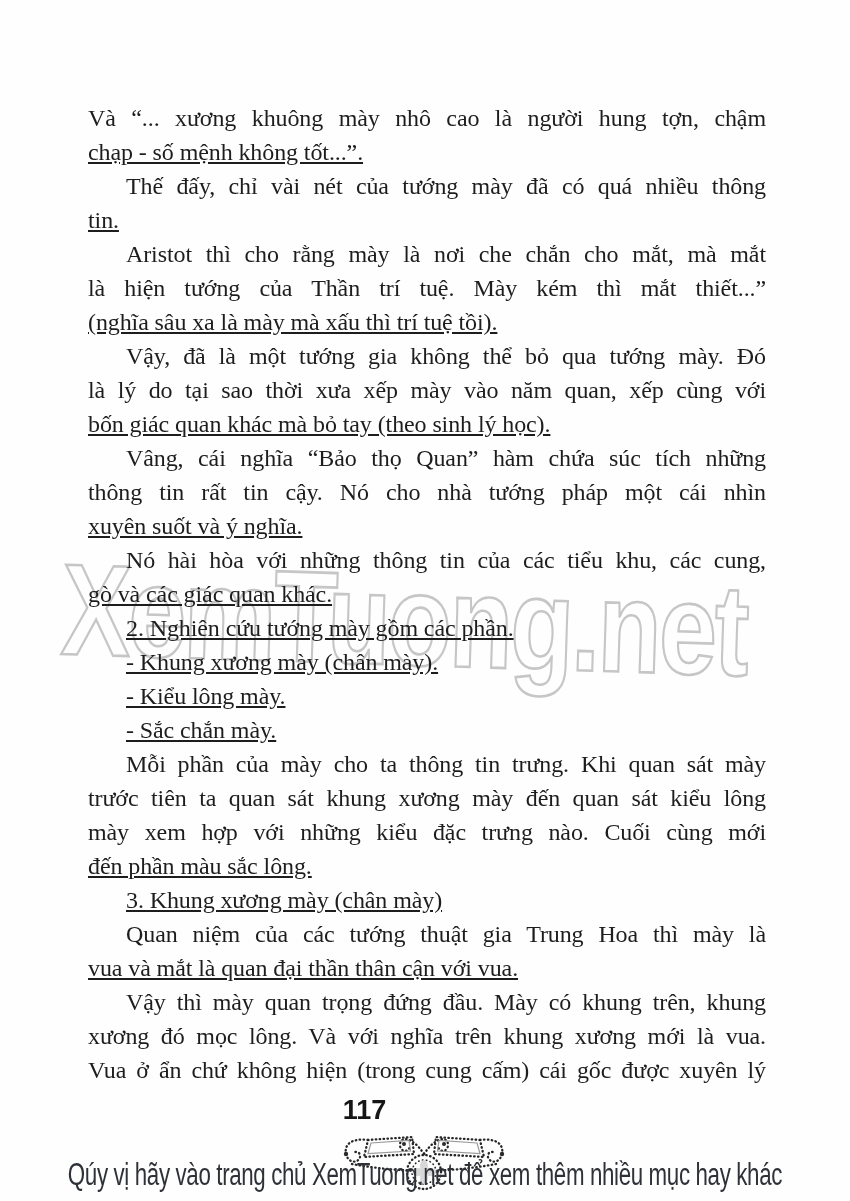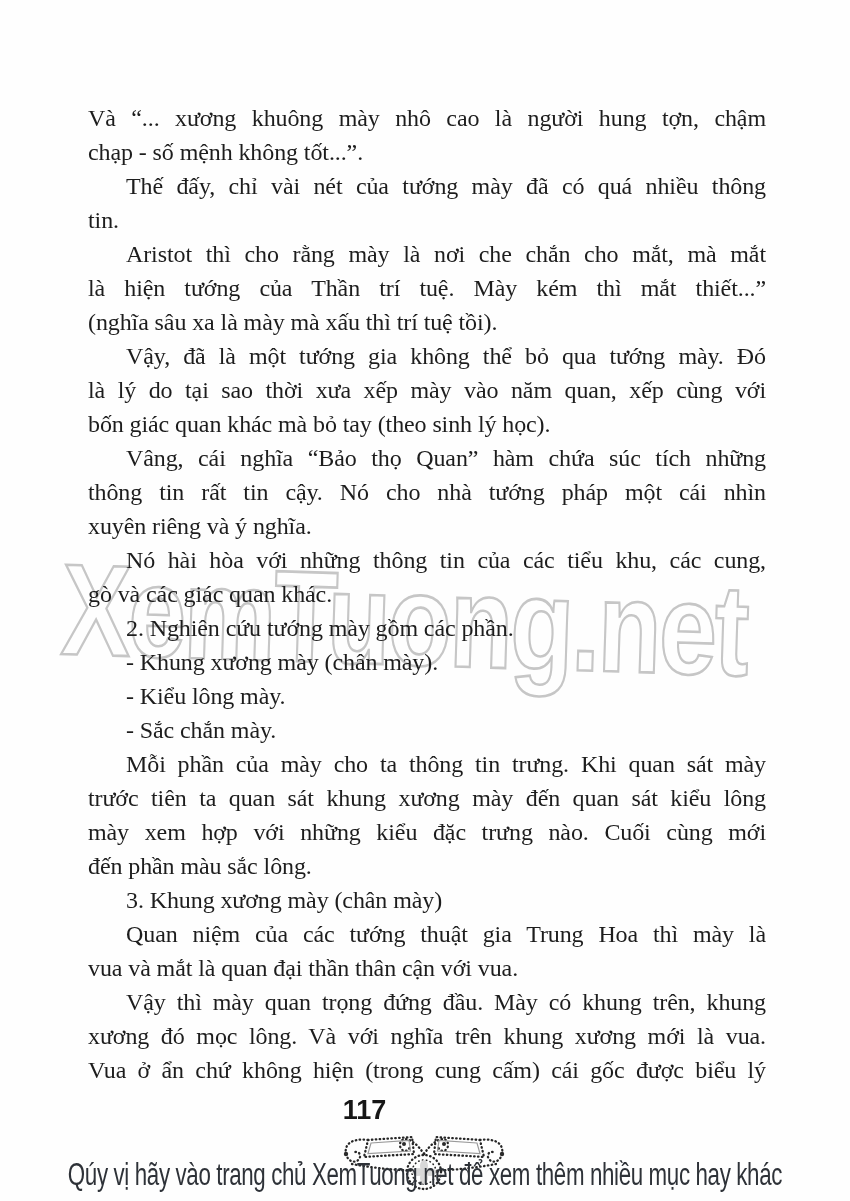--- a/index.html
+++ b/index.html
@@ -21,21 +21,21 @@
     font-size: 24px;
     line-height: 34px;
     z-index: 2;
   }
   .line {
     text-align: justify;
     text-align-last: justify;
     letter-spacing: -0.1px;
   }
   .line.indent { padding-left: 38px; }
-  .line.last { text-align-last: left; }
+  .line.last { text-align-last: left; text-decoration: underline; }
 
   
   .watermark {
     position: absolute;
     left: 64px; top: 534px;
     z-index: 1;
     font-family: "Liberation Sans", "DejaVu Sans", sans-serif;
     font-weight: bold;
     font-size: 130px;
     letter-spacing: -3px;
@@ -94,37 +94,37 @@
       <div class="line indent">Thế đấy, chỉ vài nét của tướng mày đã có quá nhiều thông</div>
       <div class="line last">tin.</div>
       <div class="line indent">Aristot thì cho rằng mày là nơi che chắn cho mắt, mà mắt</div>
       <div class="line">là hiện tướng của Thần trí tuệ. Mày kém thì mắt thiết...”</div>
       <div class="line last">(nghĩa sâu xa là mày mà xấu thì trí tuệ tồi).</div>
       <div class="line indent">Vậy, đã là một tướng gia không thể bỏ qua tướng mày. Đó</div>
       <div class="line">là lý do tại sao thời xưa xếp mày vào năm quan, xếp cùng với</div>
       <div class="line last">bốn giác quan khác mà bỏ tay (theo sinh lý học).</div>
       <div class="line indent">Vâng, cái nghĩa “Bảo thọ Quan” hàm chứa súc tích những</div>
       <div class="line">thông tin rất tin cậy. Nó cho nhà tướng pháp một cái nhìn</div>
-      <div class="line last">xuyên riêng và ý nghĩa.</div>
+      <div class="line last">xuyên suốt và ý nghĩa.</div>
       <div class="line indent">Nó hài hòa với những thông tin của các tiểu khu, các cung,</div>
       <div class="line last">gò và các giác quan khác.</div>
       <div class="line indent last">2. Nghiên cứu tướng mày gồm các phần.</div>
       <div class="line indent last">- Khung xương mày (chân mày).</div>
       <div class="line indent last">- Kiểu lông mày.</div>
       <div class="line indent last">- Sắc chắn mày.</div>
       <div class="line indent">Mỗi phần của mày cho ta thông tin trưng. Khi quan sát mày</div>
       <div class="line">trước tiên ta quan sát khung xương mày đến quan sát kiểu lông</div>
       <div class="line">mày xem hợp với những kiểu đặc trưng nào. Cuối cùng mới</div>
       <div class="line last">đến phần màu sắc lông.</div>
       <div class="line indent last">3. Khung xương mày (chân mày)</div>
       <div class="line indent">Quan niệm của các tướng thuật gia Trung Hoa thì mày là</div>
       <div class="line last">vua và mắt là quan đại thần thân cận với vua.</div>
       <div class="line indent">Vậy thì mày quan trọng đứng đầu. Mày có khung trên, khung</div>
       <div class="line">xương đó mọc lông. Và với nghĩa trên khung xương mới là vua.</div>
-      <div class="line">Vua ở ẩn chứ không hiện (trong cung cấm) cái gốc được biểu lý</div>
+      <div class="line">Vua ở ẩn chứ không hiện (trong cung cấm) cái gốc được xuyên lý</div>
     </main>
 
   <div class="page-number">117</div>
 
   <svg class="ornament" width="172" height="72" viewBox="0 0 172 72">
     <g fill="none" stroke="#262626" stroke-width="2.3" stroke-dasharray="0.5 3.4" stroke-linecap="round">
 
       <path d="M30 16 L74 13 L76 30 L26 33 Z"></path>
 
       <path d="M142 16 L98 13 L96 30 L146 33 Z"></path>

